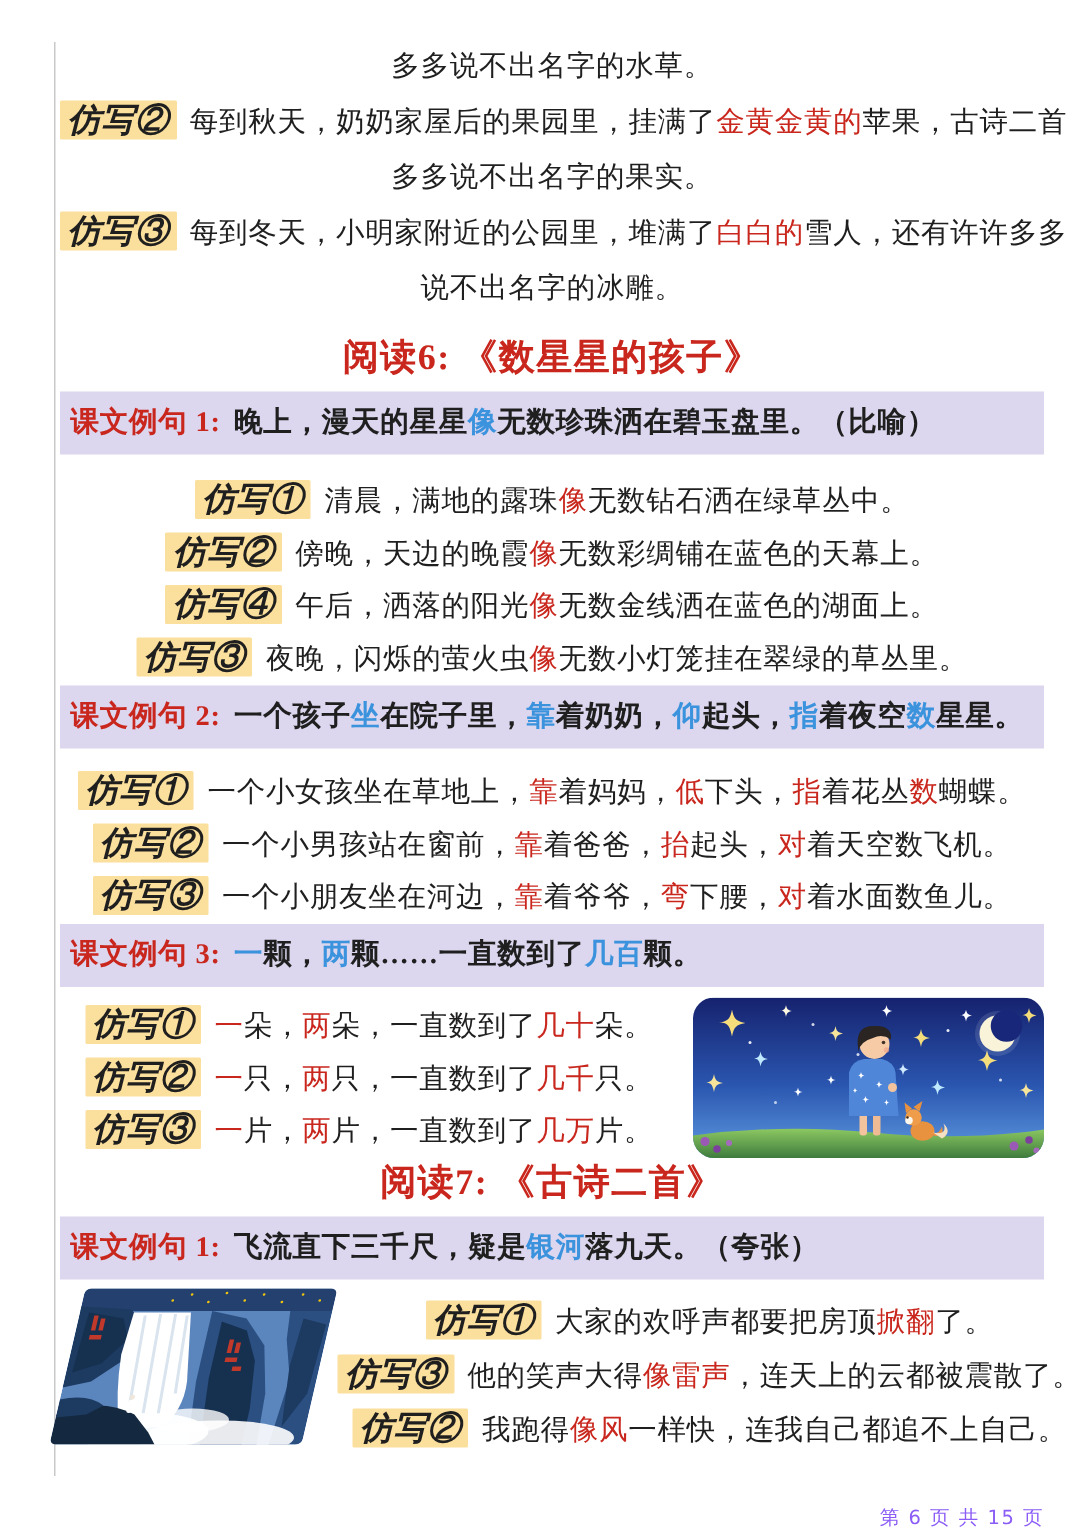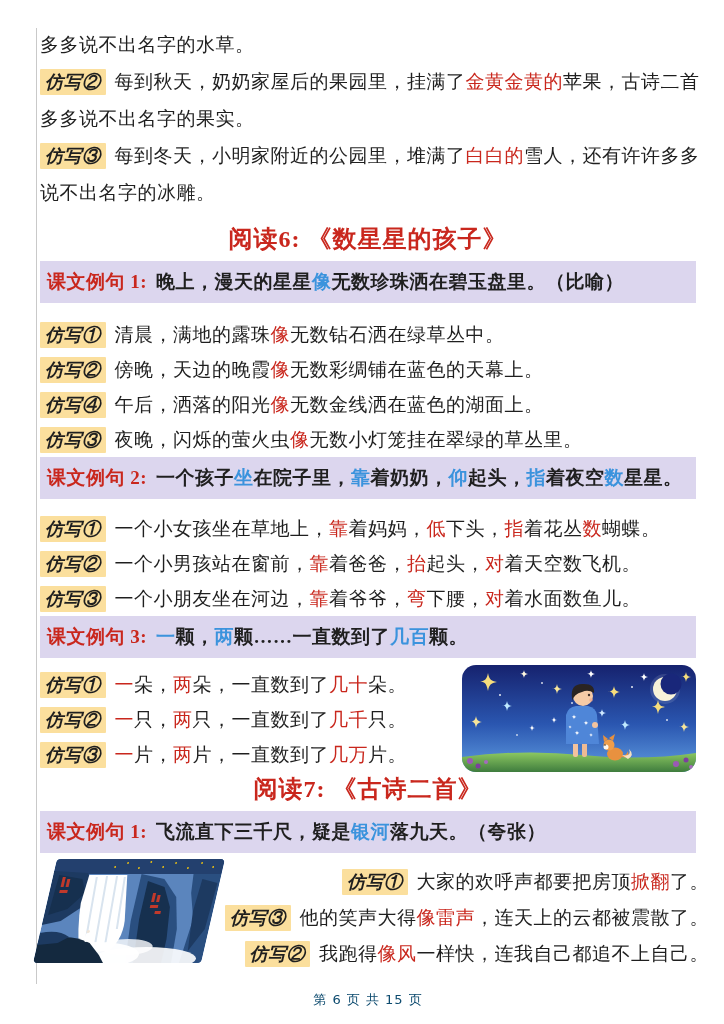--- a/index.html
+++ b/index.html
@@ -2,24 +2,24 @@
 <html><head>
 <meta charset="utf-8">
 <style>
   * { margin:0; padding:0; box-sizing:border-box; }
   html,body { width:724px; height:1024px; }
   body { background:#ffffff; font-family:"Liberation Serif", serif; color:#1f1f1f; }
   .page { position:relative; width:724px; height:1024px; background:#fff; overflow:hidden; }
   .edge-line { position:absolute; left:36px; top:28px; width:1px; height:956px; background:#c9c9c9; }
   .content { position:absolute; left:40px; top:26px; width:656px; }
 
-  .line { font-size:19px; line-height:37px; height:37px; white-space:nowrap; letter-spacing:0.5px; }
+  .line { font-size:19px; line-height:37px; height:37px; white-space:nowrap; letter-spacing:0.5px;text-align:center; }
   .line.tight { line-height:35px; height:35px; }
 
-  .fx { display:inline-block; background:#fbdf9d; font-weight:bold; font-size:18px;
+  .fx { display:inline-block; background:#fbdf9d; font-weight:bold; font-size:22px;
         padding:0 5px; line-height:26px; border-radius:1px; margin-right:9px; font-style:italic; }
 
   .heading { text-align:center; color:#c9271d; font-weight:bold; font-size:24px;
              line-height:32px; height:32px; margin:12px 0 6px 0; letter-spacing:1px; }
   .heading2 { margin:0 0 6px 0; }
 
   .bar { background:#dcd6ee; height:42px; line-height:42px; padding-left:7px;
          font-weight:bold; font-size:19px; white-space:nowrap; letter-spacing:0.5px; }
   .bar.mb { margin-bottom:14px; }
   .bar.mb2 { margin-bottom:12px; }
@@ -32,22 +32,22 @@
   .row-stars { display:flex; align-items:flex-start; margin-top:7px; height:108px; }
   .row-stars .col { flex:1 1 auto; padding-top:2px; }
   .night { width:234px; height:107px; border-radius:14px; overflow:hidden; flex:0 0 auto; margin-left:10px; }
 
   .row-poem { display:flex; align-items:flex-start; margin-top:6px; height:106px; }
   .wf-wrap { flex:0 0 auto; width:168px; height:104px; margin-left:17px;
              transform:skewX(-13deg); transform-origin:0 0; border-radius:4px; overflow:hidden; }
   .row-poem .col { flex:1 1 auto; text-align:right; padding-top:5px; }
   .row-poem .line { height:36px; line-height:36px; }
 
-  .footer { text-align:center; margin-top:26px; font-family:"DejaVu Sans", sans-serif;
-            font-size:13px; color:#0c4a6e; letter-spacing:1px; }
+  .footer { text-align:right; margin-top:38px; font-family:"DejaVu Sans", sans-serif;
+            font-size:13px; color:#8b5cf6; letter-spacing:1px; }
 </style>
 </head>
 <body>
 
 <div class="page">
   <div class="edge-line"></div>
   <div class="content">
 
     <p class="line"><span>多多说不出名字的水草。</span></p>
     <p class="line"><span class="fx">仿写②</span><span><span>每到秋天，奶奶家屋后的果园里，挂满了</span><span class="seg-red">金黄金黄的</span><span>苹果，古诗二首</span></span></p>

